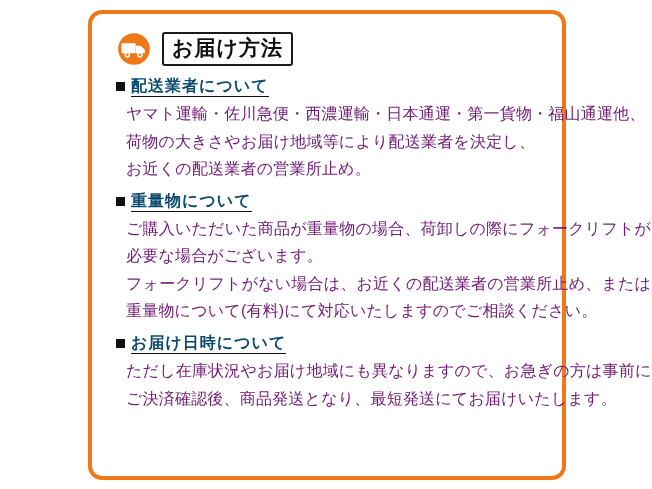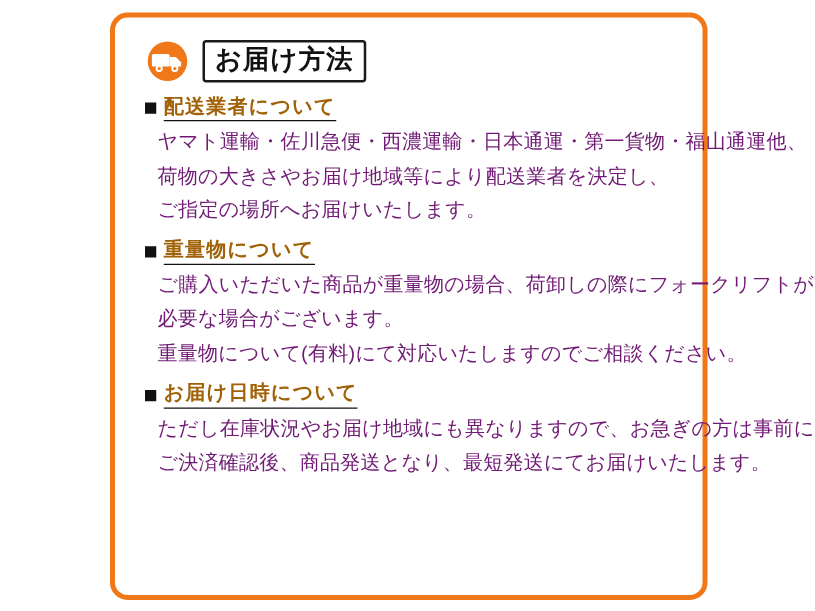--- a/index.html
+++ b/index.html
@@ -67,21 +67,21 @@
   .sq {
     width: 9px;
     height: 9px;
     background: #111111;
     flex: 0 0 auto;
     display: block;
   }
   .section-title {
     font-size: 16px;
     font-weight: bold;
-    color: #a16207;
+    color: #0c4a6e;
     letter-spacing: 1px;
     border-bottom: 1.5px solid #111111;
     padding-bottom: 1px;
     line-height: 1.2;
   }
   .lines {
     margin: 2px 0 0 16px;
   }
   .line {
     font-size: 16px;
@@ -111,32 +111,33 @@
     </div>
 
     <div class="section">
       <div class="section-head">
         <span class="sq"></span>
         <span class="section-title">配送業者について</span>
       </div>
       <div class="lines">
         <div class="line">ヤマト運輸・佐川急便・西濃運輸・日本通運・第一貨物・福山通運他、</div>
         <div class="line">荷物の大きさやお届け地域等により配送業者を決定し、</div>
-        <div class="line">ご指定の場所へお届けいたします。</div>
+        <div class="line">お近くの配送業者の営業所止め。</div>
       </div>
     </div>
 
     <div class="section">
       <div class="section-head">
         <span class="sq"></span>
         <span class="section-title">重量物について</span>
       </div>
       <div class="lines">
         <div class="line">ご購入いただいた商品が重量物の場合、荷卸しの際にフォークリフトが</div>
         <div class="line">必要な場合がございます。</div>
+        <div class="line">フォークリフトがない場合は、お近くの配送業者の営業所止め、または</div>
         <div class="line">重量物について(有料)にて対応いたしますのでご相談ください。</div>
       </div>
     </div>
 
     <div class="section">
       <div class="section-head">
         <span class="sq"></span>
         <span class="section-title">お届け日時について</span>
       </div>
       <div class="lines">

